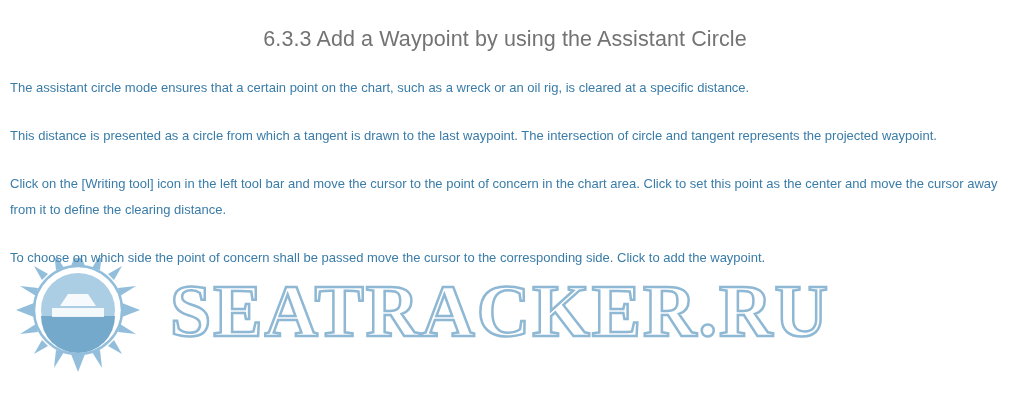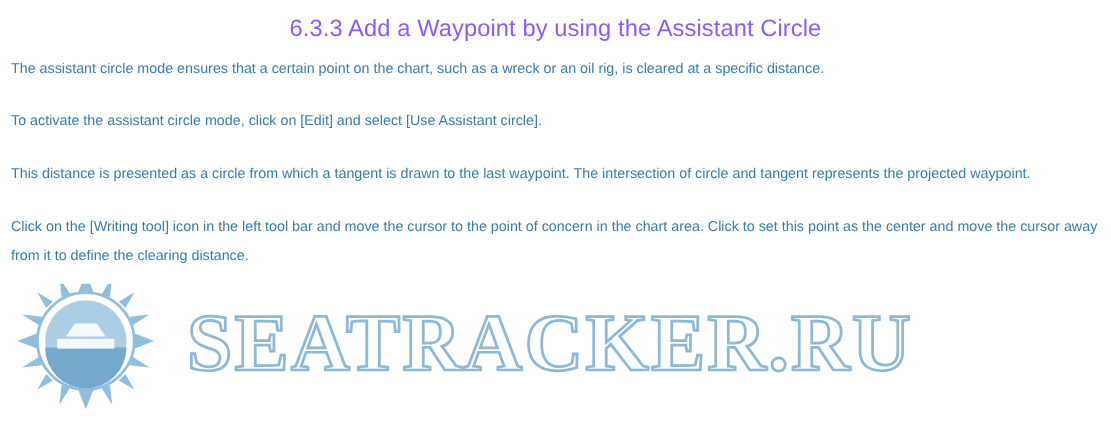--- a/index.html
+++ b/index.html
@@ -34,23 +34,23 @@
     display: block;
   }
   
   #content {
     position: relative;
     z-index: 10;
     padding: 0;
   }
   .doc-title {
     font-size: 21.5px;
-    color: #8b5cf6;
+    color: #737373;
     text-align: center;
-    margin: 4px;
+    margin: 17px;
     padding: 10px 0 6px 0;
     font-weight: normal;
     letter-spacing: 0.1px;
   }
   .para {
     font-size: 13px;
     line-height: 26px;
     color: #3a7ca8;
     margin: 0;
     padding: 0 3px 0 10px;
@@ -98,18 +98,18 @@
         <path d="M-18,-4 L18,-4 L10,-16 L-10,-16 Z" fill="#ffffff" opacity="0.9"></path>
       </g>
 
       <text x="500" y="78" text-anchor="middle" font-family="'Liberation Serif', serif" font-size="74" font-weight="bold" fill="#ffffff" stroke="#8fb8d4" stroke-width="2.5" letter-spacing="2">SEATRACKER.RU</text>
     </svg>
   </div>
 
   <div id="content">
     <h1 class="doc-title">6.3.3 Add a Waypoint by using the Assistant Circle</h1>
     <p class="para">The assistant circle mode ensures that a certain point on the chart, such as a wreck or an oil rig, is cleared at a specific distance.</p>
-    <p class="para">To activate the assistant circle mode, click on [Edit] and select [Use Assistant circle].</p>
     <p class="para">This distance is presented as a circle from which a tangent is drawn to the last waypoint. The intersection of circle and tangent represents the projected waypoint.</p>
     <p class="para">Click on the [Writing tool] icon in the left tool bar and move the cursor to the point of concern in the chart area. Click to set this point as the center and move the cursor away from it to define the clearing distance.</p>
+    <p class="para">To choose on which side the point of concern shall be passed move the cursor to the corresponding side. Click to add the waypoint.</p>
   </div>
 
 </div>
 
 </body></html>

